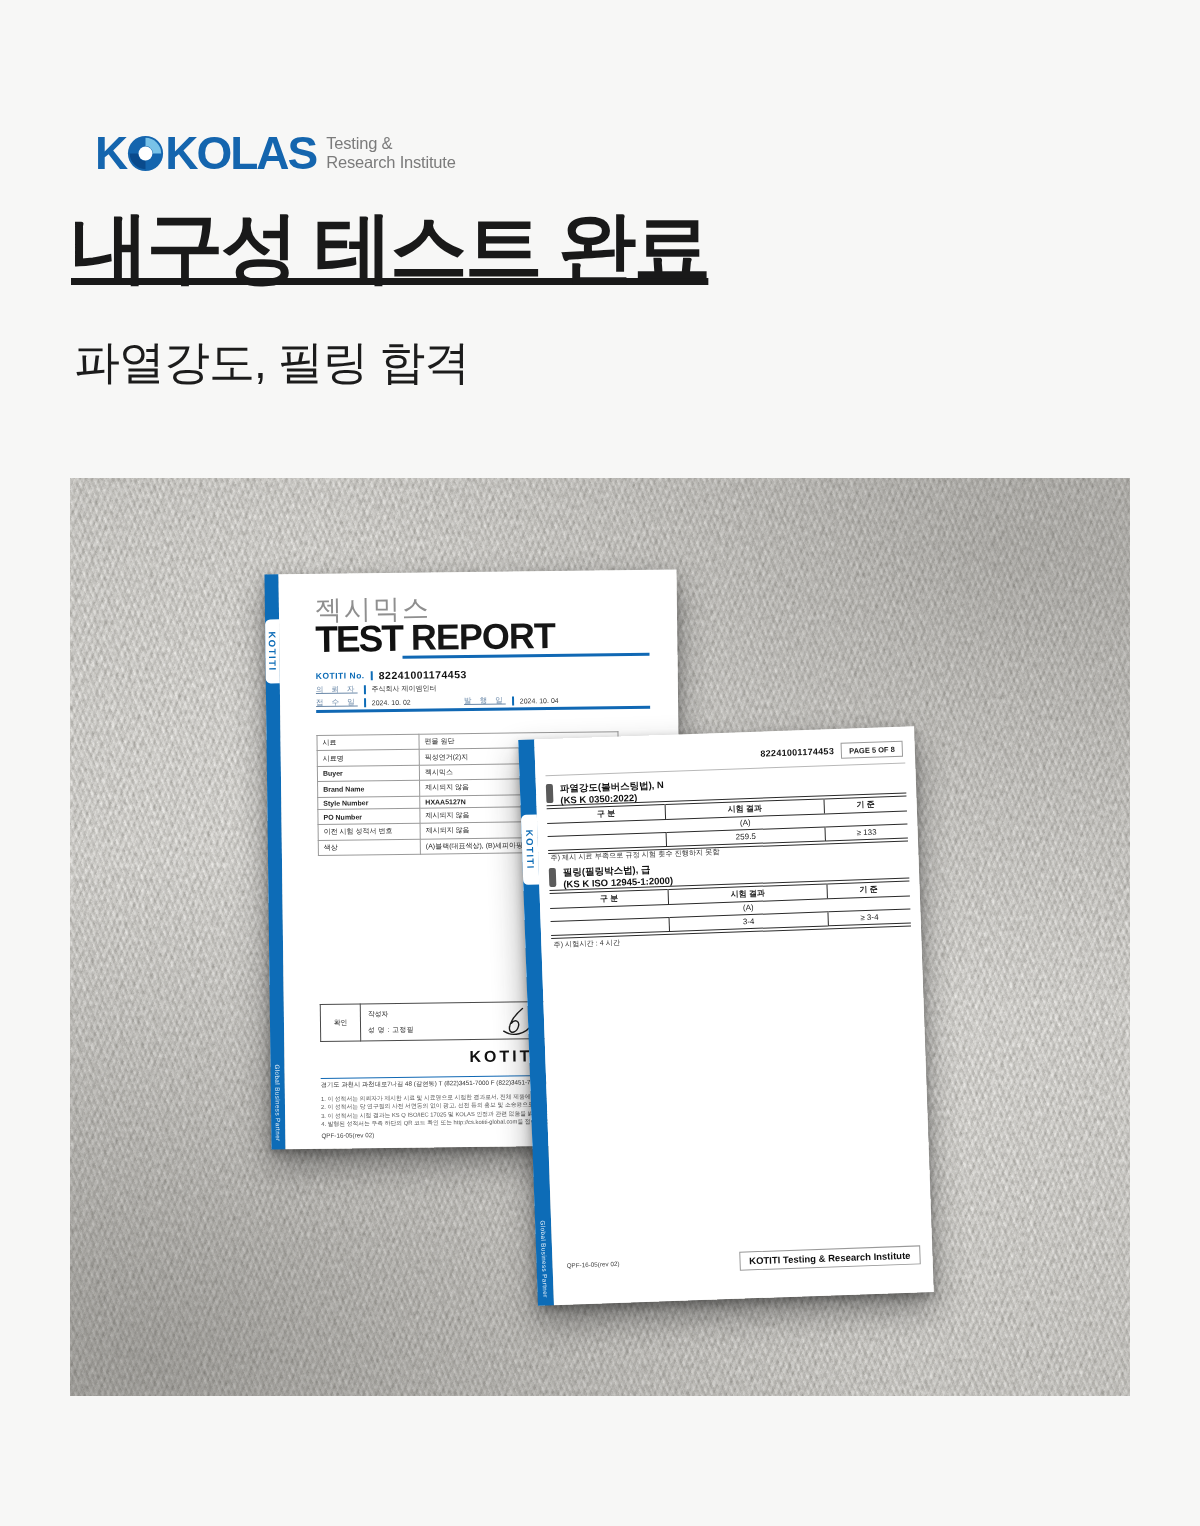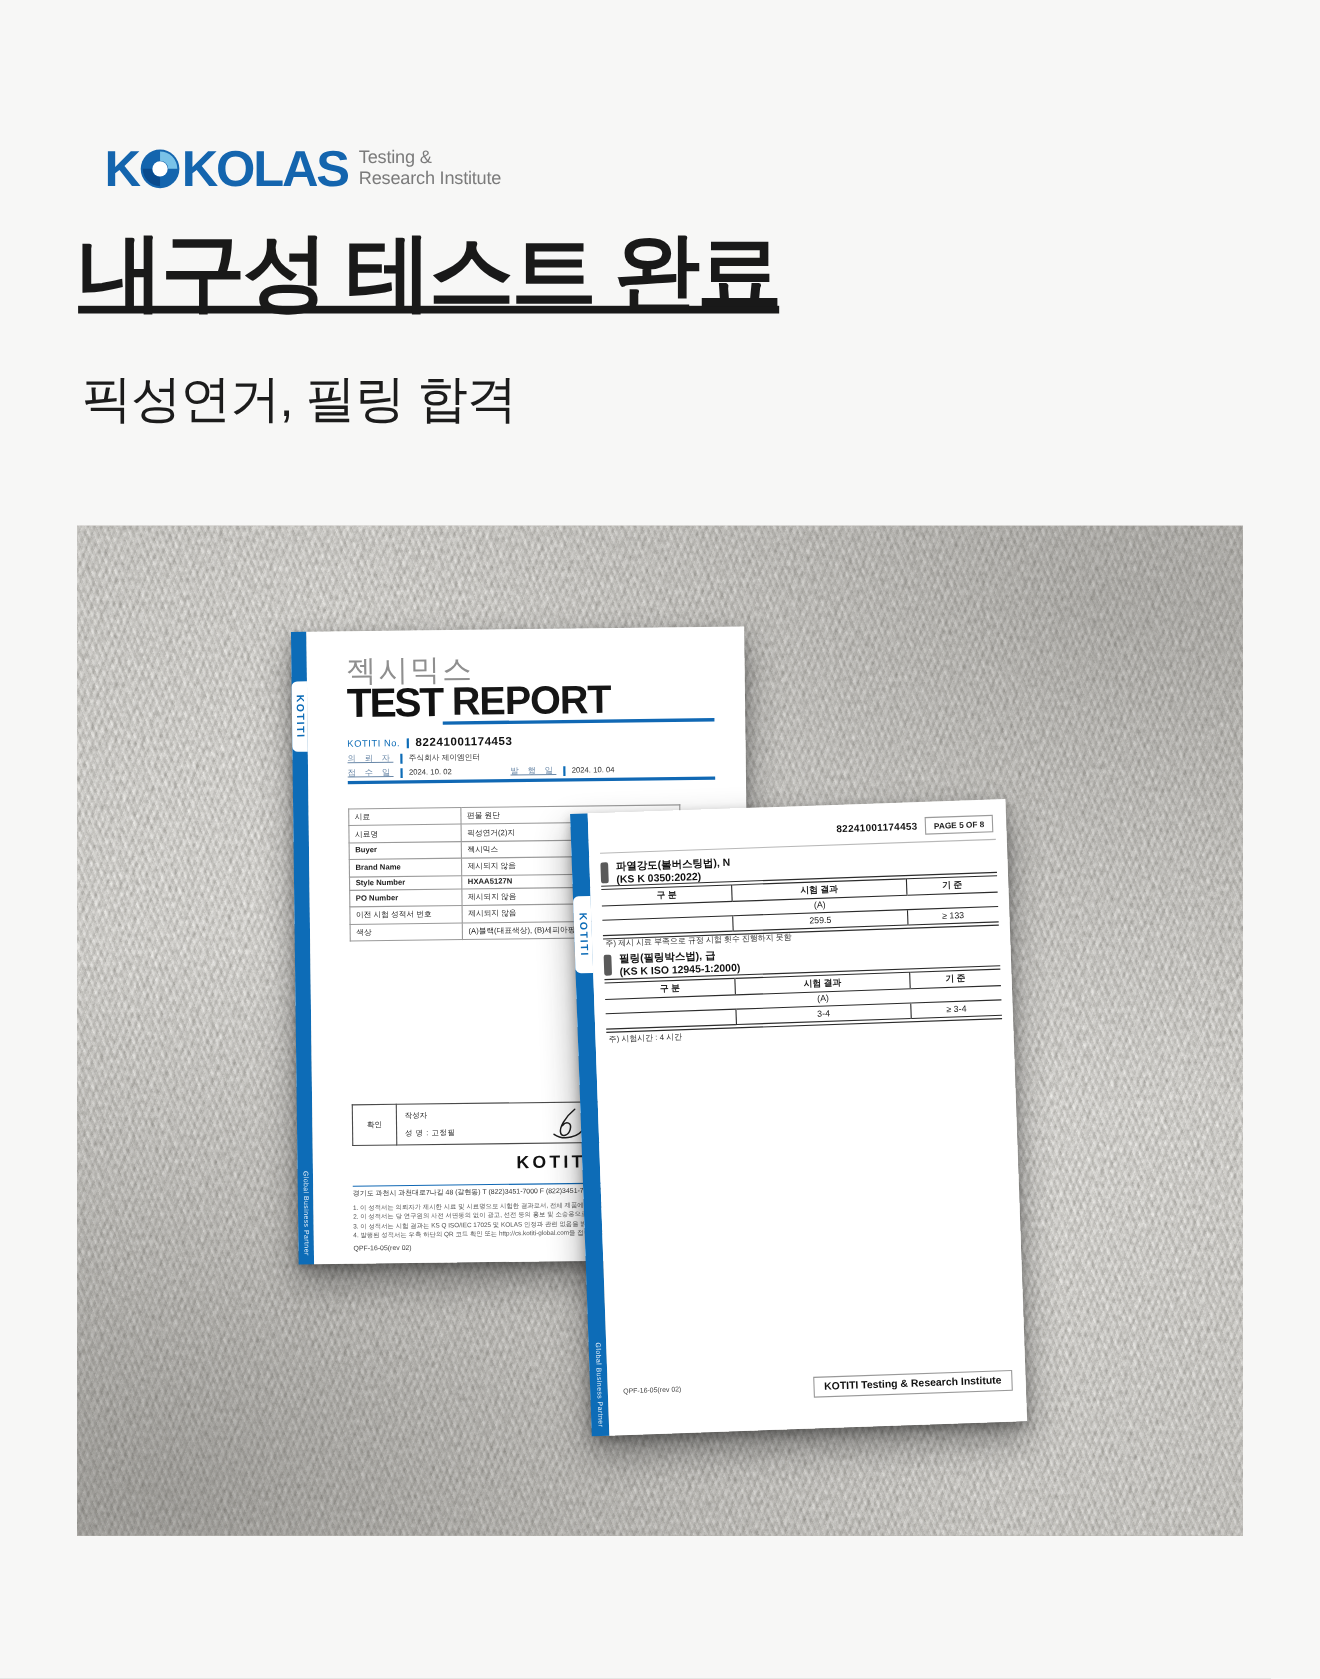--- a/index.html
+++ b/index.html
@@ -48,21 +48,21 @@
   .doc1 .strip { width:14px; }
   .doc1 .tab { top:45px; width:14px; height:64px; }
   .d1-brand { position:absolute; left:36px; top:18px; font-size:27px; color:#8f8f8f; letter-spacing:2px; }
   .d1-titlerow { position:absolute; left:36px; right:28px; top:47px; display:flex; align-items:flex-end; }
   .t-test { font-size:37px; font-weight:900; letter-spacing:-2px; color:#111; line-height:1; padding-bottom:2px; }
   .t-reportwrap { flex:1; border-bottom:3.5px solid #1068b4; padding-left:9px; }
   .t-report { font-size:36px; font-weight:700; letter-spacing:-1px; color:#161616; line-height:1; }
   .hrow { position:absolute; left:36px; display:flex; align-items:center; white-space:nowrap; }
   .vdiv { display:inline-block; width:2px; height:9px; background:#0d6cb7; margin:0 6px; }
   .d1-no { top:96px; }
-  .d1-no .lab { font-size:8.5px; font-weight:400; color:#0d6cb7; letter-spacing:0.5px;text-align:right; }
+  .d1-no .lab { font-size:8.5px; font-weight:700; color:#0d6cb7; letter-spacing:0.5px;text-align:right; }
   .d1-no .val { font-size:10.5px; font-weight:800; color:#111; letter-spacing:0.5px; }
   .d1-client { top:111px; }
   .smlab { font-size:7.5px; color:#6a88a8; letter-spacing:3px;text-decoration:underline; }
   .smval { font-size:7px; color:#333; }
   .d1-dates { top:124px; }
   .d1-dates2 { left:184px; top:124px; }
   .d1-rule { position:absolute; left:36px; right:28px; top:136px; height:2.5px; background:#1068b4; }
   .itbl { position:absolute; left:36px; top:161px; width:302px; border-collapse:collapse;
           table-layout:fixed; font-size:7px; color:#222; border:1.5px solid #4a4a4a; background:#fff; }
   .itbl td { border:1px solid #9a9a9a; padding:2.2px 5px; height:7px; overflow:hidden; white-space:nowrap; }
@@ -130,21 +130,21 @@
           <circle cx="20" cy="20" r="7.5" fill="#ffffff"></circle>
         </svg>
         <span>KOLAS</span>
       </div>
       <div class="logo-tag">
         <span>Testing &amp;</span>
         <span>Research Institute</span>
       </div>
     </div>
     <div class="big-title">내구성 테스트 완료</div>
-    <div class="sub-title">픽성연거, 필링 합격</div>
+    <div class="sub-title">파열강도, 필링 합격</div>
   </div>
 
   <div class="photo">
     <svg class="noise" width="1060" height="918" preserveAspectRatio="none">
       <defs>
         <filter id="knitf" x="0" y="0" width="100%" height="100%">
           <feTurbulence type="fractalNoise" baseFrequency="0.24 0.19" numOctaves="3" seed="8" stitchTiles="stitch"></feTurbulence>
           <feColorMatrix type="saturate" values="0"></feColorMatrix>
           <feComponentTransfer>
             <feFuncR type="linear" slope="0.62" intercept="0.34"></feFuncR>

